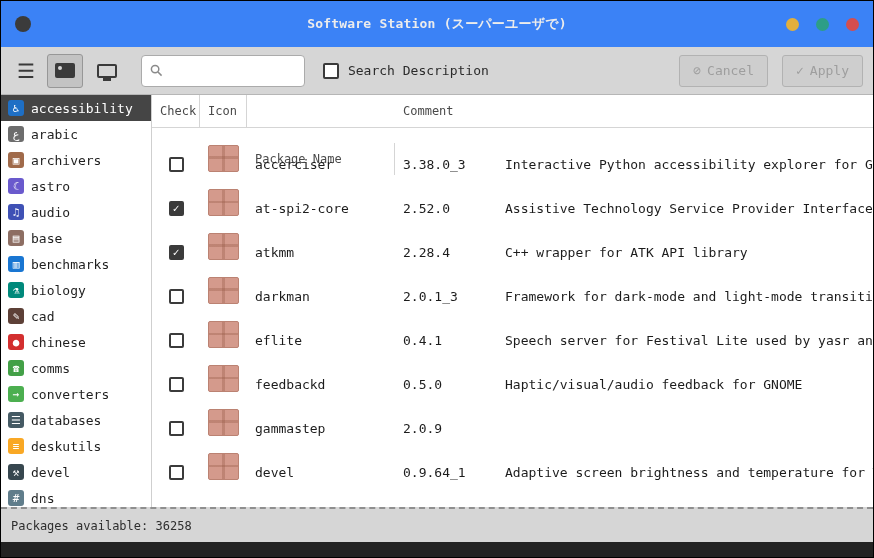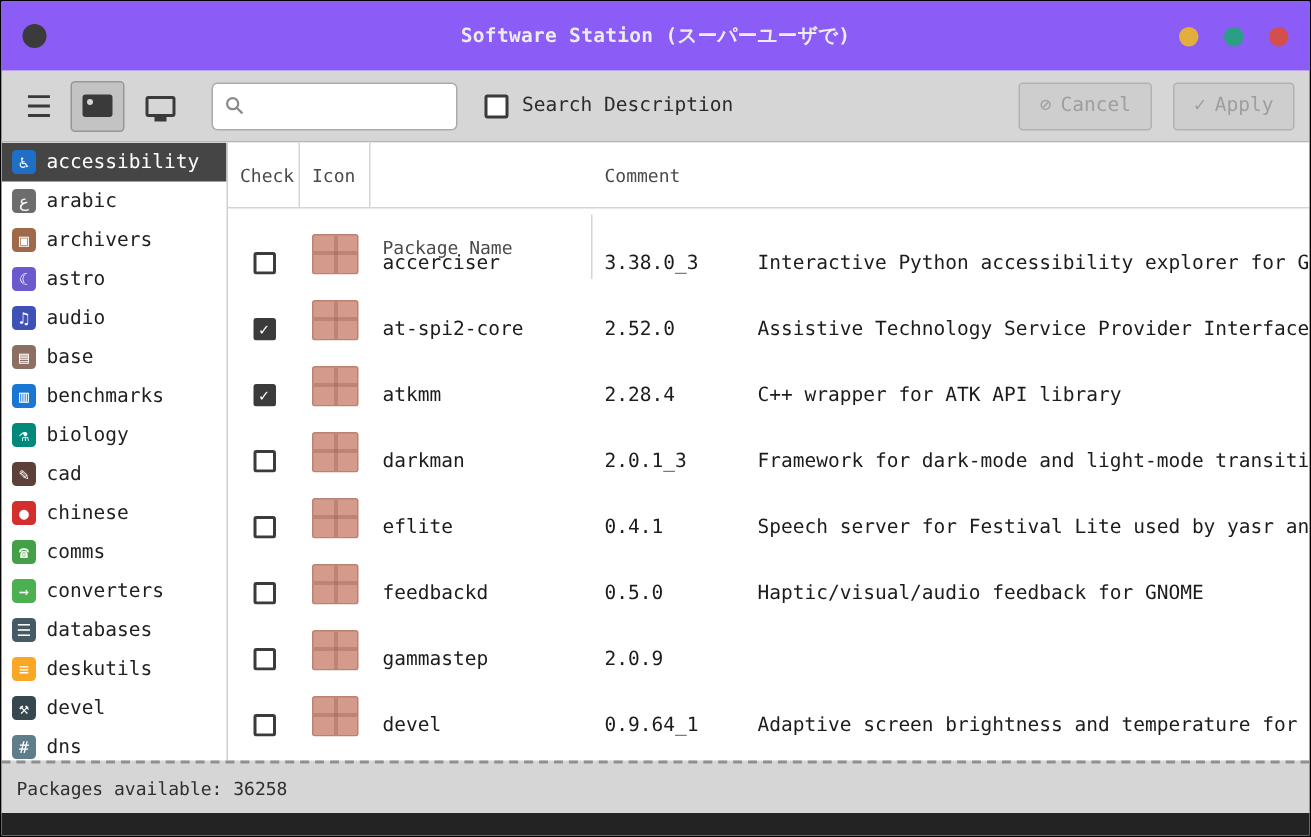--- a/index.html
+++ b/index.html
@@ -1,21 +1,21 @@
 <!DOCTYPE html>
 <html><head>
 <meta charset="utf-8">
 <style>
   * { margin:0; padding:0; box-sizing:border-box; }
   html,body { width:874px; height:558px; }
   body { font-family:"DejaVu Sans Mono", monospace; background:#111; }
   .window { width:874px; height:558px; display:flex; flex-direction:column; border:1px solid #000; background:#fff; overflow:hidden; }
 
   
-  .titlebar { height:46px; background:#8b5cf6; display:flex; align-items:center; padding:0 14px; position:relative; flex:none; }
+  .titlebar { height:46px; background:#3b82f6; display:flex; align-items:center; padding:0 14px; position:relative; flex:none; }
   .menu-circle { width:16px; height:16px; border-radius:50%; background:#3b3b3b; flex:none; }
   .title { position:absolute; left:0; right:0; text-align:center; color:#ececec; font-weight:bold; font-size:13px; letter-spacing:.2px; }
   .lights { margin-left:auto; display:flex; gap:17px; z-index:1; }
   .light { width:13px; height:13px; border-radius:50%; }
 
   
   .toolbar { height:48px; background:#d6d6d6; border-bottom:1px solid #b6b6b6; display:flex; align-items:center; padding:0 10px; gap:6px; flex:none; }
   .list-glyph { font-size:20px; color:#3a3a3a; padding:0 6px; }
   .tb-btn { width:36px; height:34px; display:flex; align-items:center; justify-content:center; border-radius:3px; border:1px solid transparent; }
   .tb-btn.pressed { background:#c3c3c3; border-color:#979797; }
@@ -32,21 +32,21 @@
   .btn .bic { font-size:13px; }
 
   
   .main { flex:1; display:flex; overflow:hidden; background:#fff; }
   .sidebar { width:151px; border-right:1px solid #cfcfcf; overflow:hidden; flex:none; }
   .sb-item { height:26px; display:flex; align-items:center; gap:7px; padding:0 7px; font-size:13px; color:#1f1f1f; cursor:default; white-space:nowrap; }
   .sb-item.selected { background:#454545; color:#fff; }
   .sb-ic { width:16px; height:16px; border-radius:3px; color:#fff; font-size:11px; line-height:1; display:flex; align-items:center; justify-content:center; flex:none; }
 
   .table { flex:1; display:flex; flex-direction:column; overflow:hidden; }
-  .thead { display:flex; height:44px; border-bottom:1px solid #d5d5d5; font-size:12px; color:#4a4a4a; flex:none; }
+  .thead { display:flex; height:33px; border-bottom:1px solid #d5d5d5; font-size:12px; color:#4a4a4a; flex:none; }
   .th { padding:0 8px; border-right:1px solid #d5d5d5; height:100%; display:flex; align-items:center; white-space:nowrap; overflow:hidden; }
   .c-check { width:48px; flex:none; }
   .c-icon { width:47px; flex:none; }
   .c-name { width:148px; flex:none;margin-top:48px; }
   .c-ver { width:102px; flex:none; }
   .c-comment { flex:1; border-right:none; min-width:0; }
   .tbody { flex:1; overflow:hidden; }
   .row { display:flex; height:44px; align-items:flex-end; font-size:13px; color:#1c1c1c; }
   .cell { padding:0 8px; white-space:nowrap; overflow:hidden; display:flex; align-items:center; }
   .row-cb { width:15px; height:15px; border:2px solid #3b3b3b; border-radius:2px; background:#fff; margin:0 auto; display:flex; align-items:center; justify-content:center; }

